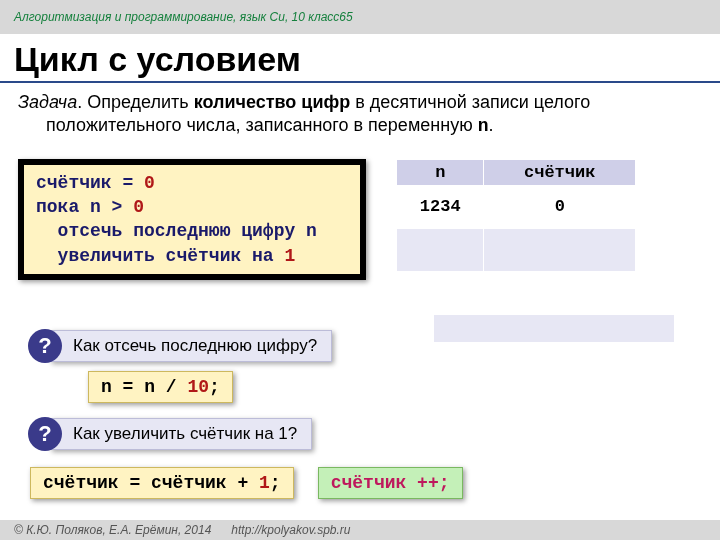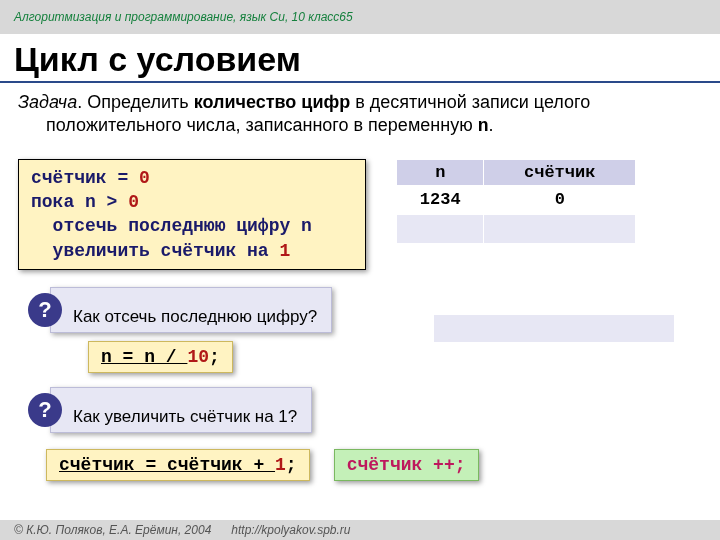--- a/index.html
+++ b/index.html
@@ -37,21 +37,21 @@
     padding-left: 28px;
     text-indent: -28px;
     margin-bottom: 20px;
   }
   .task .lbl { font-style: italic; }
   .task .bold { font-weight: bold; }
   .task .mono { font-family: "Courier New", monospace; font-weight: bold; }
   .row1 { display: flex; gap: 30px; align-items: flex-start; }
   .code-block {
     background: #fff3c2;
-    border: 1px solid #000000;
+    border: 6px solid #000000;
     box-shadow: 2px 2px 5px rgba(0,0,0,0.4);
     font-family: "Courier New", monospace;
     font-weight: bold;
     font-size: 18px;
     color: #1a1a6a;
     padding: 6px 12px;
     line-height: 1.35;
     white-space: pre;
   }
   .code-block.main { width: 348px; }
@@ -62,21 +62,21 @@
     font-weight: bold;
     font-size: 17px;
     padding: 3px 0;
     border: 1px solid #fff;
   }
   .trace-table td {
     font-family: "Courier New", monospace;
     font-weight: bold;
     font-size: 17px;
     text-align: center;
-    height: 29px;
+    height: 43px;
     border: 1px solid #fff;
   }
   .trace-table tr.odd td { background: #fff; }
   .trace-table tr.even td { background: #e7e7f4; }
   .question-row {
     display: flex;
     align-items: center;
     margin: 14px 0 8px 10px;
     gap: 0;
   }
@@ -92,48 +92,48 @@
     justify-content: center;
     margin-right: -12px;
     z-index: 2;
     position: relative;
   }
   .q-box {
     background: #e7e7f4;
     border: 1px solid #bcbcd8;
     box-shadow: 2px 2px 5px rgba(0,0,0,0.35);
     font-size: 17px;
-    padding: 19px 14px 5px 22px;
+    padding: 5px 14px 5px 22px;
   }
   .extra-cell {
     position: absolute;
     right: 46px;
     top: 232px;
     width: 240px;
     height: 27px;
     background: #e7e7f4;
   }
   .code-inline {
     display: inline-block;
     background: #fff3c2;
     border: 1px solid #cdb85e;
     box-shadow: 2px 2px 5px rgba(0,0,0,0.4);
     font-family: "Courier New", monospace;
     font-weight: bold;
     font-size: 18px;
     padding: 5px 12px;
   }
-  .code-inline .v { color: #000; text-decoration: underline; }
+  .code-inline .v { color: #000; }
   .code-inline .num { color: #b01818; }
   .code-inline .semi { color: #000; }
   .answer1 { margin: 6px 0 0 70px; }
   .bottom-row {
     display: flex;
     gap: 24px;
-    margin: 16px 0 0 28px;
+    margin: 16px 0 0 12px;
     align-items: center;
   }
   .code-green {
     display: inline-block;
     background: #c4f0b8;
     border: 1px solid #7ab860;
     box-shadow: 2px 2px 5px rgba(0,0,0,0.4);
     font-family: "Courier New", monospace;
     font-weight: bold;
     font-size: 18px;
@@ -214,15 +214,15 @@
   </div>
 
   <div class="bottom-row">
     <span class="code-inline"><span class="v">счётчик = счётчик + </span><span class="num">1</span><span class="semi">;</span></span>
     <span class="code-green"><span class="v">счётчик ++;</span></span>
   </div>
 
 </div>
 
 <div class="footer">
-  <span>© К.Ю. Поляков, Е.А. Ерёмин, 2004</span>
+  <span>© К.Ю. Поляков, Е.А. Ерёмин, 2014</span>
   <span>http://kpolyakov.spb.ru</span>
 </div>
 
 </body></html>

